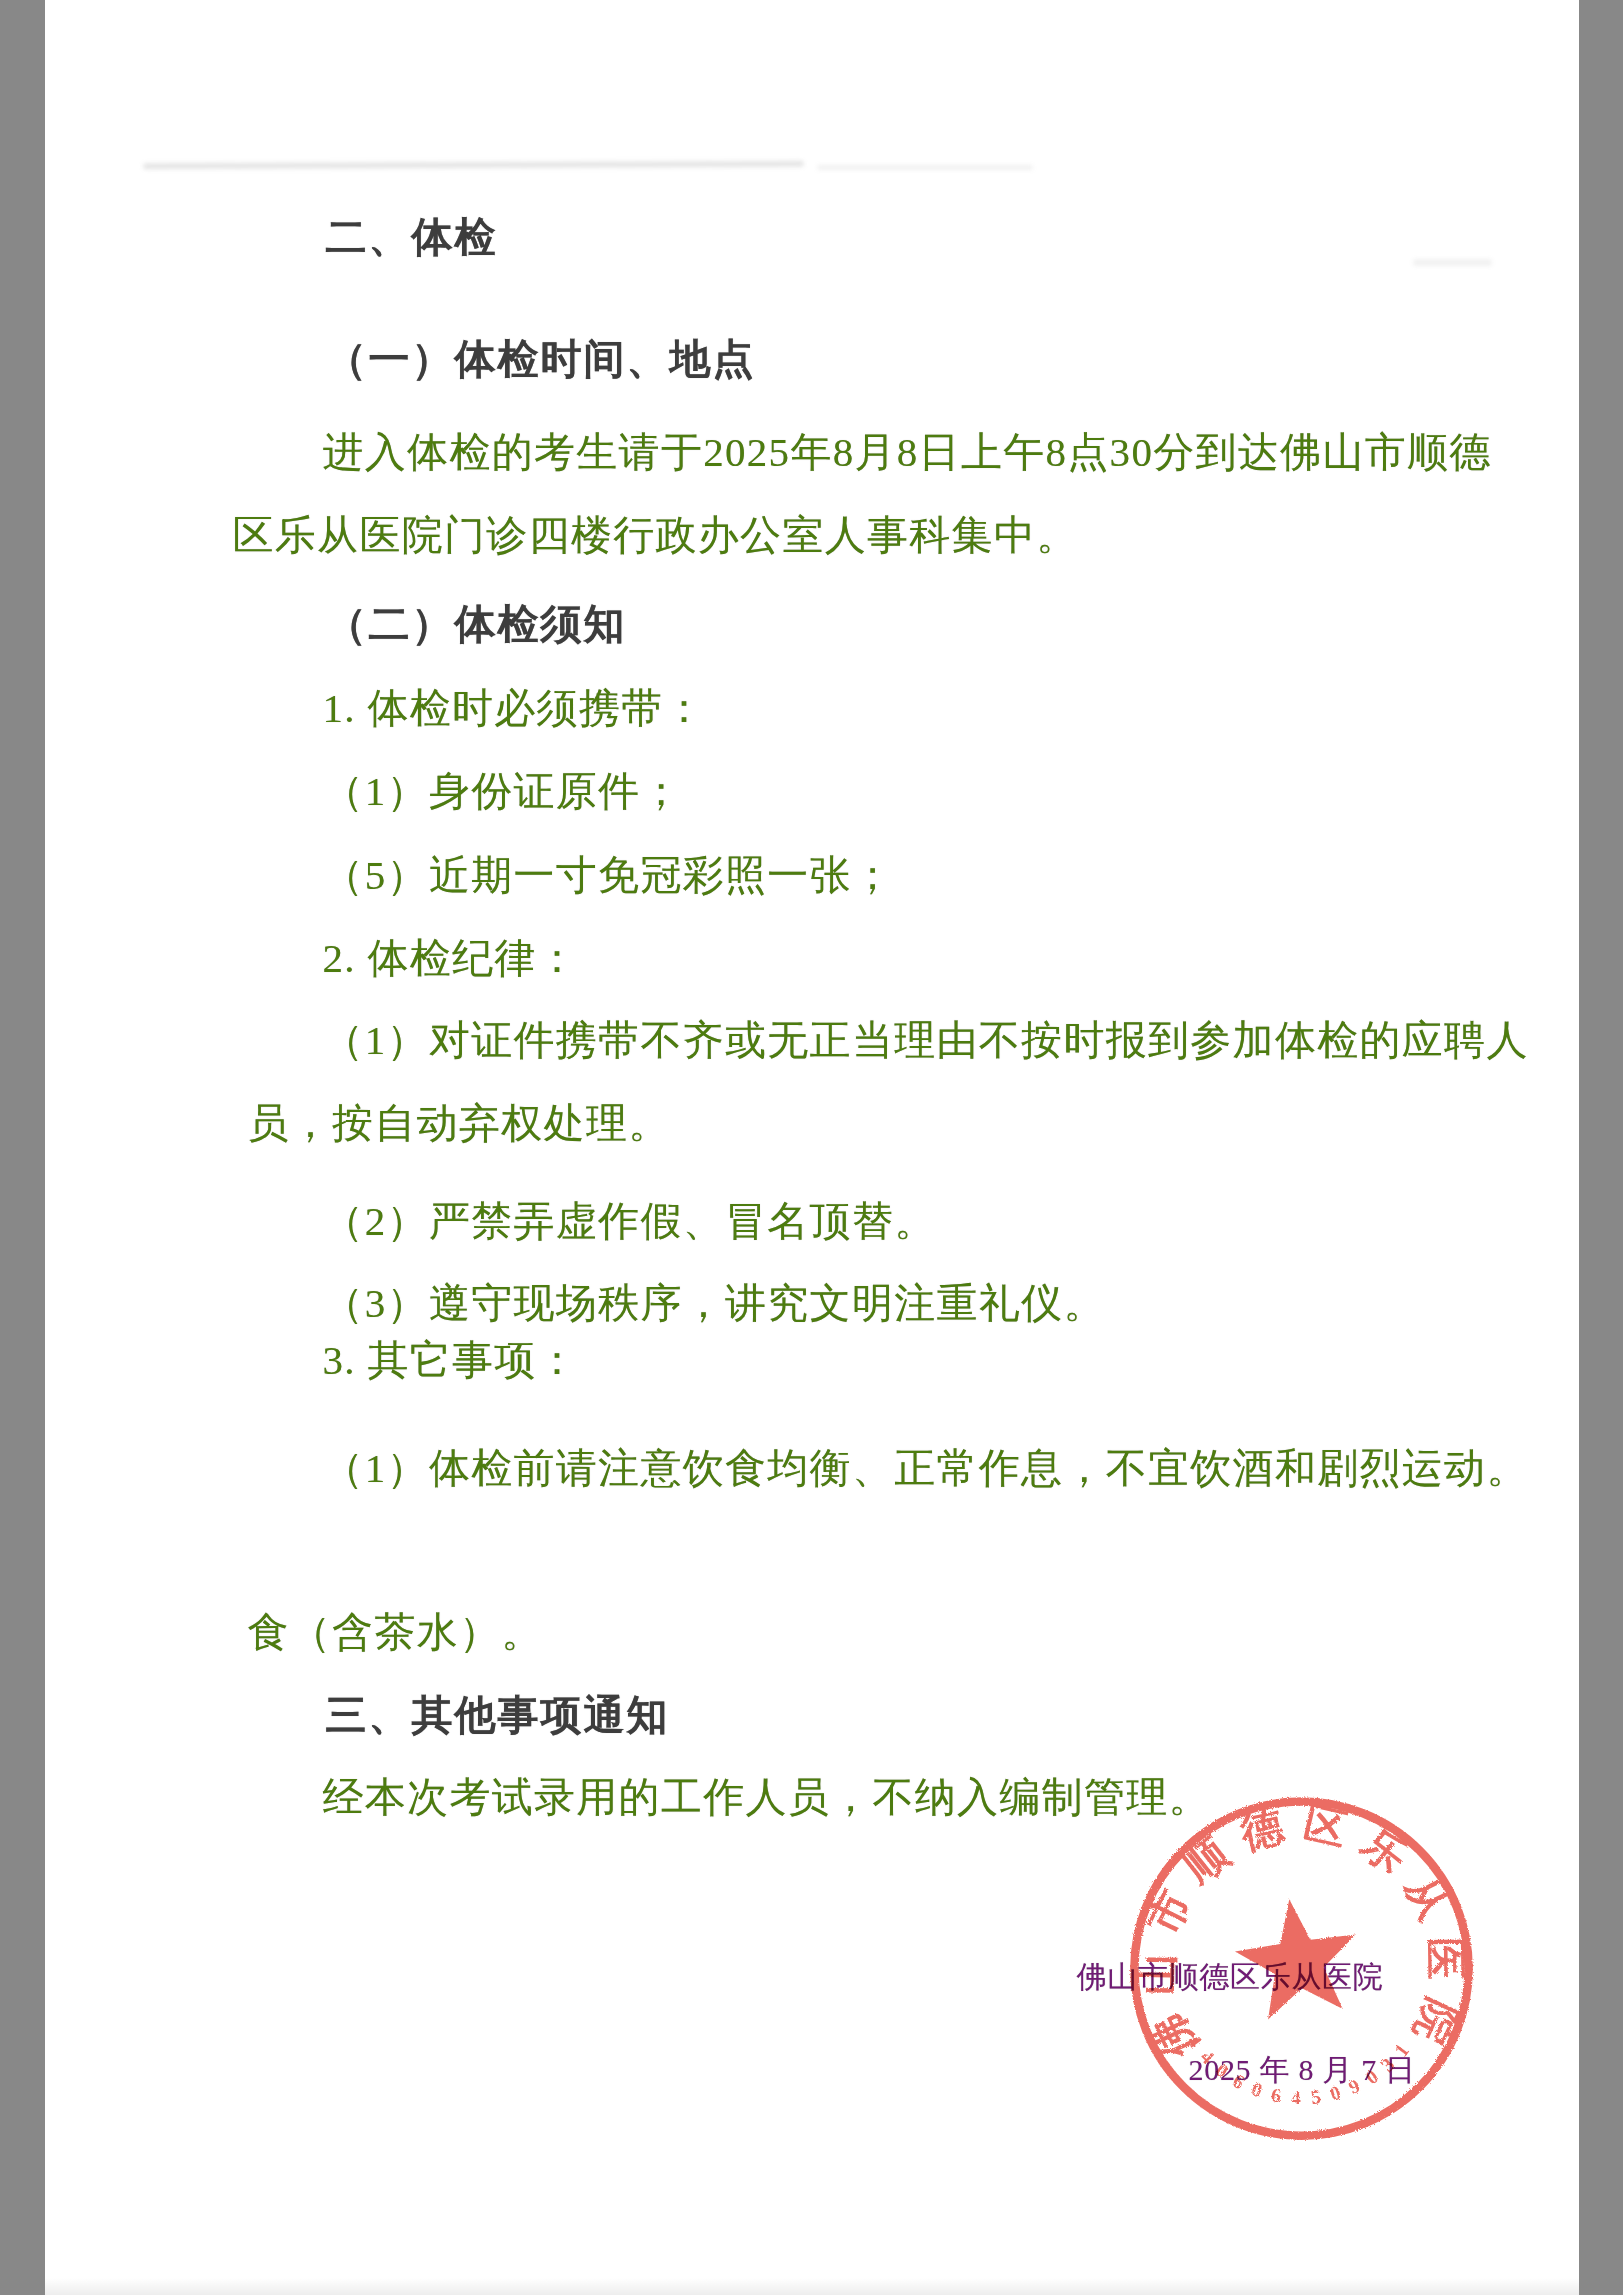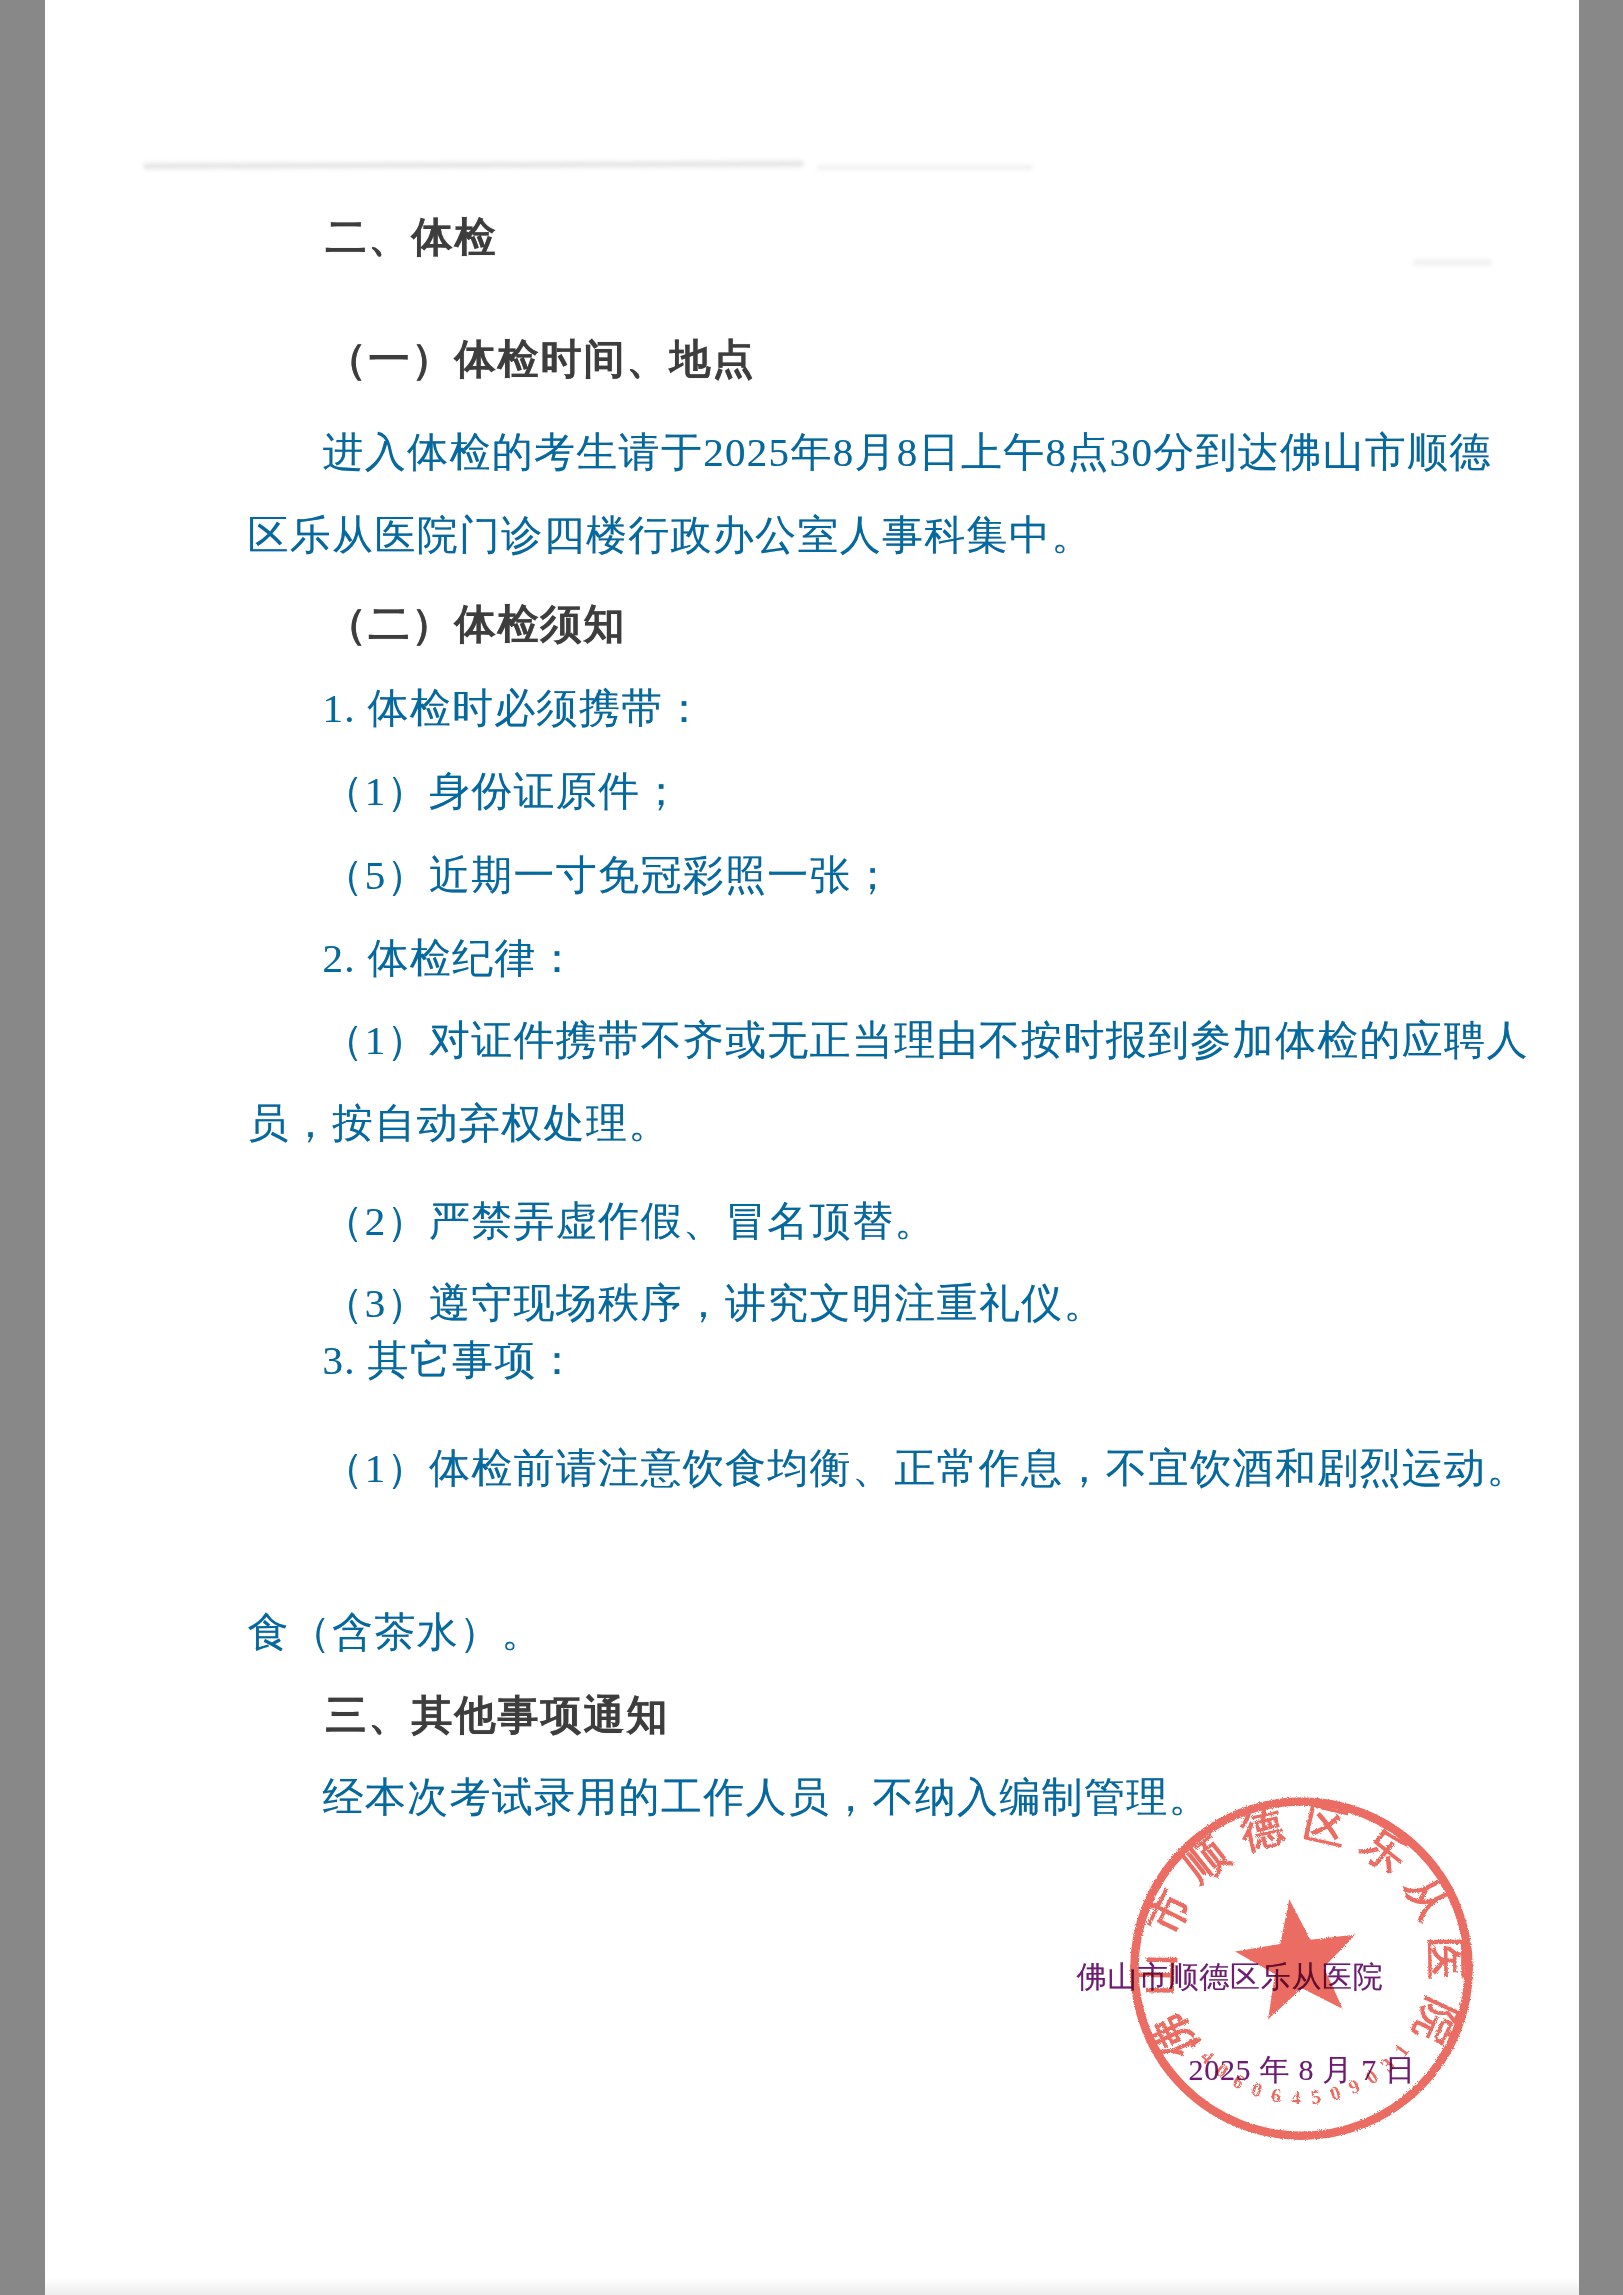--- a/index.html
+++ b/index.html
@@ -8,21 +8,21 @@
     width:1534px;height:2295px;
     margin:0 auto;
     background:#ffffff;
     overflow:hidden;
     font-family:"Liberation Serif", serif;
   }
   .line{
     position:absolute;
     font-size:41px;
     line-height:43px;
-    color:#0369a1;
+    color:#4d7c0f;
     letter-spacing:1.3px;
     white-space:pre;
     text-shadow:0 0 0.7px rgba(80,80,80,.5);
   }
   .line.h{
     font-weight:bold;
     color:#3d3d3d;
     letter-spacing:2px;
     text-shadow:0 0 0.7px rgba(55,55,55,.6);
   }
@@ -59,21 +59,21 @@
 
 <div class="page">
 
   <div class="smudge" style="left:98px;top:162px;width:661px;height:5.9px;transform:rotate(-0.2deg);"></div>
   <div class="smudge b" style="left:772px;top:165px;width:216px;height:5.2px;"></div>
   <div class="smudge b" style="left:1368px;top:259px;width:79px;height:6.5px;"></div>
 
   <div class="line h" style="left:281px;top:216px;">二、体检</div>
   <div class="line h" style="left:281px;top:338px;">（一）体检时间、地点</div>
   <div class="line" style="left:278px;top:431px;">进入体检的考生请于2025年8月8日上午8点30分到达佛山市顺德</div>
-  <div class="line" style="left:203px;top:514px;">区乐从医院门诊四楼行政办公室人事科集中。</div>
+  <div class="line" style="left:188px;top:514px;">区乐从医院门诊四楼行政办公室人事科集中。</div>
   <div class="line h" style="left:281px;top:603px;">（二）体检须知</div>
   <div class="line" style="left:278px;top:687px;">1. 体检时必须携带：</div>
   <div class="line" style="left:278px;top:770px;">（1）身份证原件；</div>
   <div class="line" style="left:278px;top:854px;">（5）近期一寸免冠彩照一张；</div>
   <div class="line" style="left:278px;top:937px;">2. 体检纪律：</div>
   <div class="line" style="left:278px;top:1019px;">（1）对证件携带不齐或无正当理由不按时报到参加体检的应聘人</div>
   <div class="line" style="left:203px;top:1102px;">员，按自动弃权处理。</div>
   <div class="line" style="left:278px;top:1200px;">（2）严禁弄虚作假、冒名顶替。</div>
   <div class="line" style="left:278px;top:1282px;">（3）遵守现场秩序，讲究文明注重礼仪。</div>
   <div class="line" style="left:278px;top:1339px;">3. 其它事项：</div>

